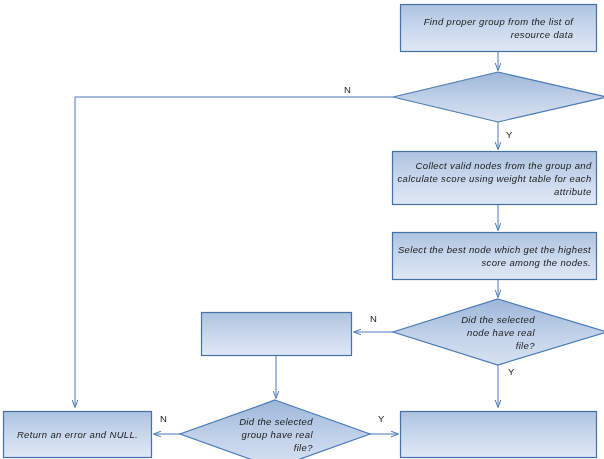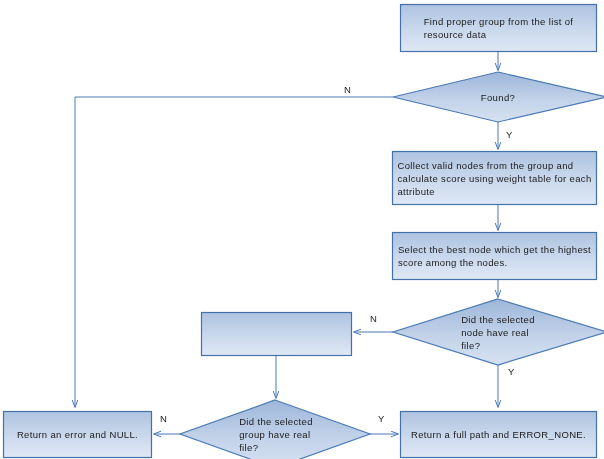--- a/index.html
+++ b/index.html
@@ -20,27 +20,28 @@
     left: 0;
     top: 0;
     width: 604px;
     height: 459px;
   }
   .node-text {
     position: absolute;
     display: flex;
     align-items: center;
     justify-content: center;
-    text-align: left;
+    text-align: right;
     color: #1a1a1a;
     font-size: 9.5px;
     line-height: 13px;
     letter-spacing: 0.35px;
     white-space: pre-line;
     pointer-events: none;
+    font-style: italic;
   }
   .edge-label {
     position: absolute;
     color: #1f1f1f;
     font-size: 9.5px;
     line-height: 11px;
     letter-spacing: 0.3px;
   }
 </style>
 </head>
@@ -103,41 +104,39 @@
     <polygon points="275,400 370,434 275,468 180,434" fill="url(#diaGrad)" stroke="#4a7ab5" stroke-width="1.2"></polygon>
 
     <rect x="3.5" y="411.5" width="148" height="46" fill="url(#boxGrad)" stroke="#4472a8" stroke-width="1.2"></rect>
 
     <rect x="400.5" y="411.5" width="196" height="46" fill="url(#boxGrad)" stroke="#4472a8" stroke-width="1.2"></rect>
   </svg>
 
   <div class="node-text" style="left:400px; top:4px; width:197px; height:48px;">Find proper group from the list of
 resource data</div>
 
-  <div class="node-text" style="left:430px; top:82px; width:136px; height:30px;">Found?</div>
 
   <div class="node-text" style="left:392px; top:232px; width:205px; height:48px;">Select the best node which get the highest
 score among the nodes.</div>
 
   <div class="node-text" style="left:392px; top:151px; width:205px; height:54px;">Collect valid nodes from the group and
 calculate score using weight table for each
 attribute</div>
 
   <div class="node-text" style="left:434px; top:311px; width:128px; height:42px;">Did the selected
 node have real
 file?</div>
 
 
   <div class="node-text" style="left:213px; top:412px; width:126px; height:44px;">Did the selected
 group have real
 file?</div>
 
   <div class="node-text" style="left:3px; top:411px; width:149px; height:46px;">Return an error and NULL.</div>
 
-  <div class="node-text" style="left:400px; top:411px; width:197px; height:46px;">Return a full path and ERROR_NONE.</div>
 
   <div class="edge-label" style="left:344px; top:84px;">N</div>
 
   <div class="edge-label" style="left:506px; top:129px;">Y</div>
 
   <div class="edge-label" style="left:370px; top:313px;">N</div>
 
   <div class="edge-label" style="left:508px; top:366px;">Y</div>
 
   <div class="edge-label" style="left:160px; top:413px;">N</div>

